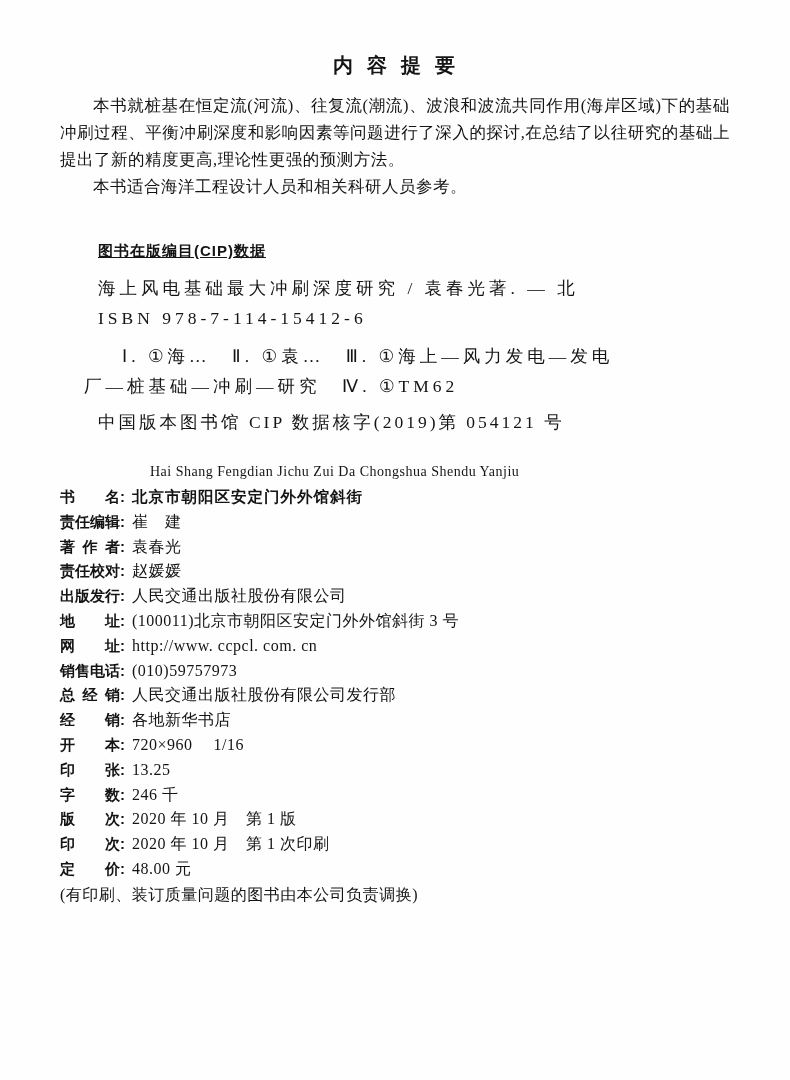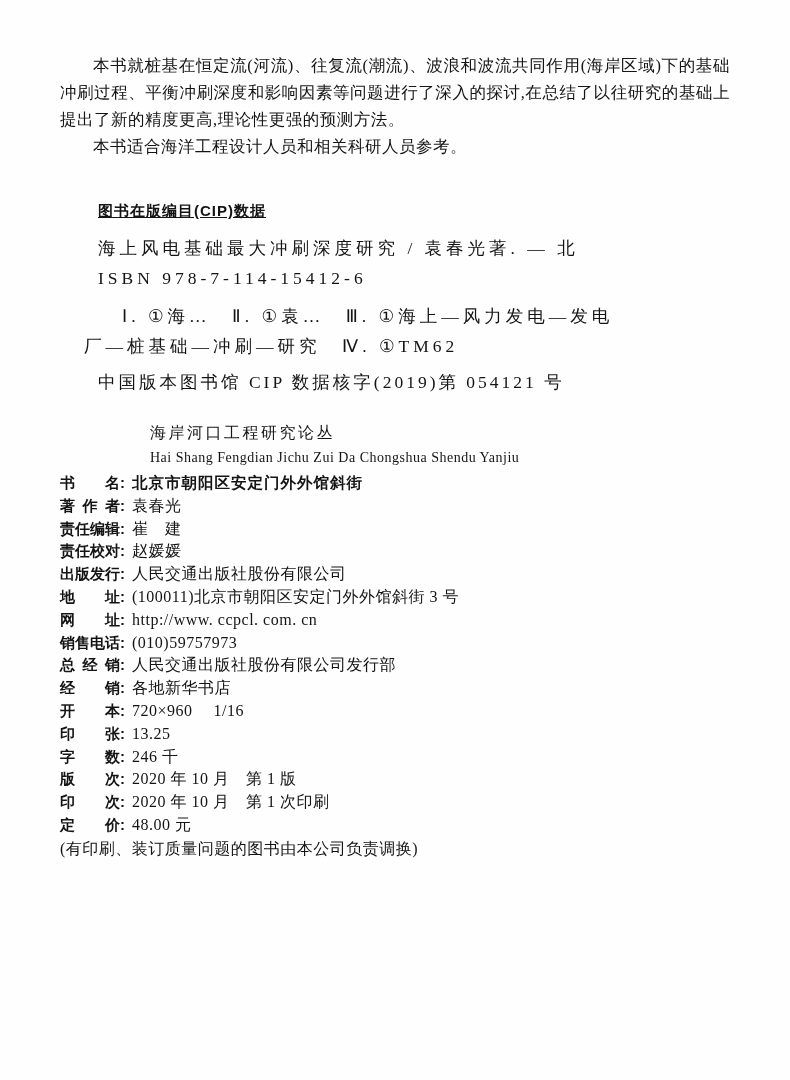--- a/index.html
+++ b/index.html
@@ -63,21 +63,21 @@
   .series-pinyin {
     margin-left:90px;
     font-size:14px;
     letter-spacing:0.5px;
     line-height:24px;
     margin-bottom:2px;
   }
   .row { line-height:22.8px; white-space:nowrap; }
   .lab {
     display:inline-block;
-    font-family:Liberation Serif, serif;
+    font-family:Liberation Mono, monospace;
     font-weight:bold;
     font-size:15px;
     min-width:60px;
   }
   .colon {
     font-family:"Liberation Sans", sans-serif;
     font-weight:bold;
     font-size:15px;
   }
   .val { font-size:16px; margin-left:7px; letter-spacing:0.5px; }
@@ -88,48 +88,48 @@
     letter-spacing:1px;
   }
   .note { font-size:16px; line-height:24px; letter-spacing:0.5px; }
 </style>
 </head>
 <body>
 
 <div class="page">
   <div class="inner">
 
+    <div class="summary-title">内 容 提 要</div>
     <p class="summary-para">本书就桩基在恒定流(河流)、往复流(潮流)、波浪和波流共同作用(海岸区域)下的基础冲刷过程、平衡冲刷深度和影响因素等问题进行了深入的探讨,在总结了以往研究的基础上提出了新的精度更高,理论性更强的预测方法。</p>
     <p class="summary-para">本书适合海洋工程设计人员和相关科研人员参考。</p>
 
     <div class="cip">
       <div class="cip-heading">图书在版编目(CIP)数据</div>
       <div class="cip-body">
         <div class="cip-line ind">海上风电基础最大冲刷深度研究 / 袁春光著. — 北</div>
         <div class="cip-line ind">ISBN 978-7-114-15412-6</div>
       </div>
       <div class="cip-class">
         <div class="cip-line ind">Ⅰ. ①海…　Ⅱ. ①袁…　Ⅲ. ①海上—风力发电—发电</div>
         <div class="cip-line">厂—桩基础—冲刷—研究　Ⅳ. ①TM62</div>
       </div>
       <div class="cip-line ind cip-record">中国版本图书馆 CIP 数据核字(2019)第 054121 号</div>
     </div>
 
     <div class="colophon">
-      <div class="series-title">海岸河口工程研究论丛</div>
       <div class="series-pinyin">Hai Shang Fengdian Jichu Zui Da Chongshua Shendu Yanjiu</div>
 
       <div class="row">
         <span class="lab">书　　名</span><span class="colon">:</span><span class="val title-value">北京市朝阳区安定门外外馆斜街</span>
       </div>
       <div class="row">
-        <span class="lab">著 作 者</span><span class="colon">:</span><span class="val">袁春光</span>
+        <span class="lab">责任编辑</span><span class="colon">:</span><span class="val">崔　建</span>
       </div>
       <div class="row">
-        <span class="lab">责任编辑</span><span class="colon">:</span><span class="val">崔　建</span>
+        <span class="lab">著 作 者</span><span class="colon">:</span><span class="val">袁春光</span>
       </div>
       <div class="row">
         <span class="lab">责任校对</span><span class="colon">:</span><span class="val">赵媛媛</span>
       </div>
       <div class="row">
         <span class="lab">出版发行</span><span class="colon">:</span><span class="val">人民交通出版社股份有限公司</span>
       </div>
       <div class="row">
         <span class="lab">地　　址</span><span class="colon">:</span><span class="val">(100011)北京市朝阳区安定门外外馆斜街 3 号</span>
       </div>

